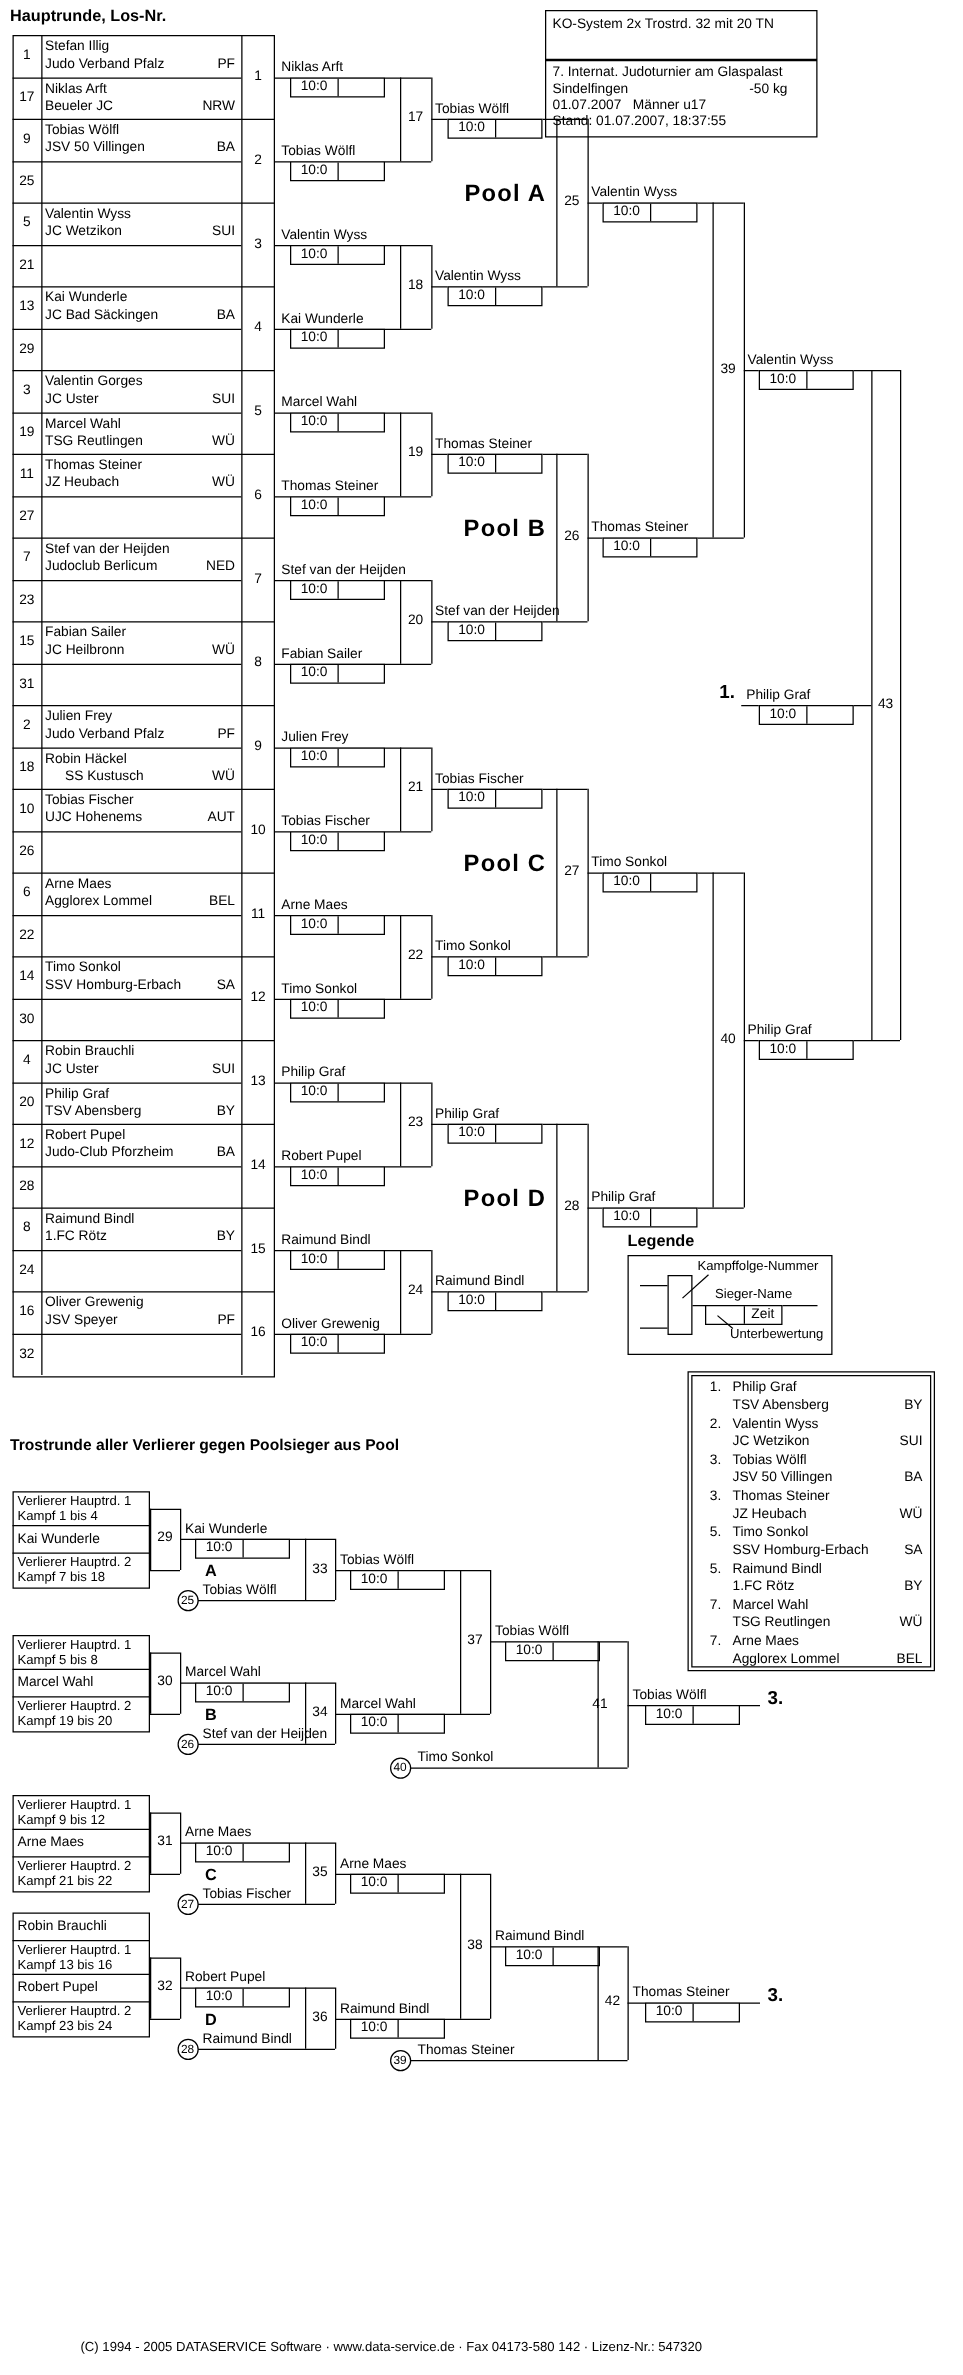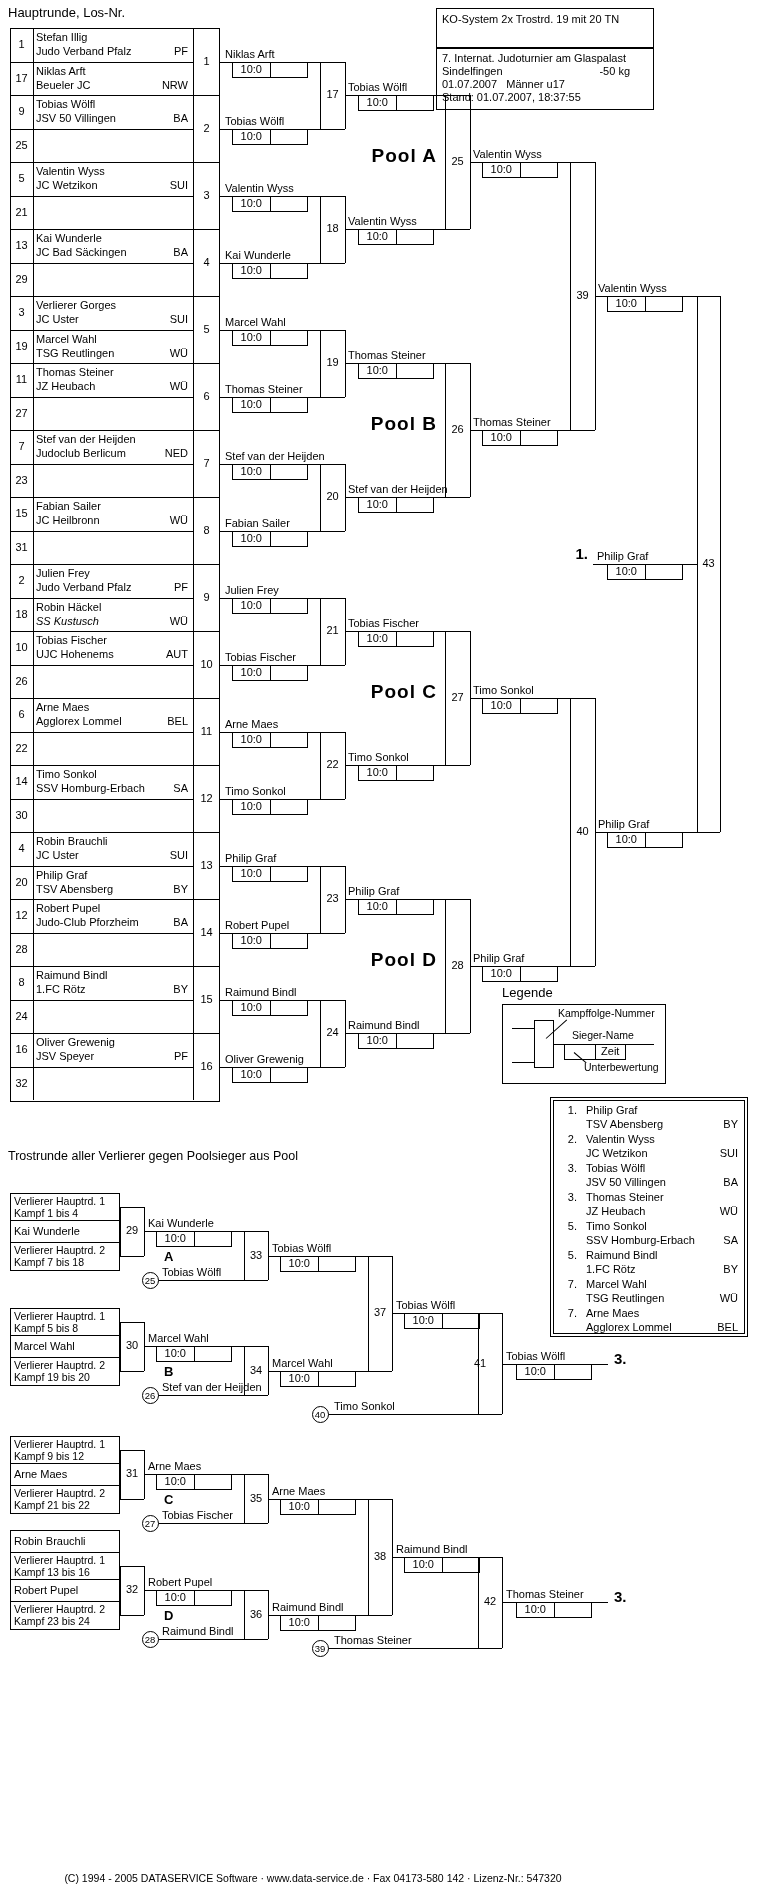--- a/index.html
+++ b/index.html
@@ -1,20 +1,20 @@
 <!DOCTYPE html>
 <html><head>
 <meta charset="utf-8">
 <style>
   html,body{margin:0;padding:0;background:#fff}
   #sheet{position:relative;width:770px;height:1900px;background:#fff;color:#000;
          font-family:"Liberation Sans","DejaVu Sans",sans-serif;font-size:11px;overflow:hidden}
   .txt{position:absolute;white-space:nowrap;line-height:13px;font-size:11px}
   .sm{font-size:10.5px;line-height:12px}
-  .b{font-weight:normal}
+  .b{font-weight:bold}
   .t13{font-size:13px}
   .t12{font-size:12.5px}
   .ctr{text-align:center}
   .rt{text-align:right}
   .hl{position:absolute;height:1px;background:#000}
   .vl{position:absolute;width:1px;background:#000}
   .bx{position:absolute;border:1px solid #000;box-sizing:border-box;background:transparent}
   .score{position:absolute;border:1px solid #000;box-sizing:border-box;background:#fff;display:flex}
   .score div{flex:1;text-align:center;font-size:11px;line-height:13px}
   .score div:first-child{border-right:1px solid #000}
@@ -26,21 +26,21 @@
   .diag{position:absolute;height:1px;background:#000;transform-origin:0 50%}
 </style>
 </head>
 <body>
 
 <div id="sheet">
 
   <div class="txt b t13" style="left:8px;top:6px">Hauptrunde, Los-Nr.</div>
 
   <div class="bx" style="left:436px;top:8px;width:218px;height:40px"></div>
-  <div class="txt" style="left:442px;top:13px">KO-System 2x Trostrd. 19 mit 20 TN</div>
+  <div class="txt" style="left:442px;top:13px">KO-System 2x Trostrd. 32 mit 20 TN</div>
 
   <div class="bx" style="left:436px;top:48px;width:218px;height:62px"></div>
   <div class="txt" style="left:442px;top:52px">7. Internat. Judoturnier am Glaspalast</div>
   <div class="txt" style="left:442px;top:65px">Sindelfingen</div>
   <div class="txt rt" style="left:530px;top:65px;width:100px">-50 kg</div>
   <div class="txt" style="left:442px;top:78px">01.07.2007&nbsp;&nbsp;&nbsp;Männer u17</div>
   <div class="txt" style="left:442px;top:91px">Stand: 01.07.2007, 18:37:55</div>
 
   <div class="txt b t13" style="left:502px;top:986px">Legende</div>
   <div class="bx" style="left:502px;top:1004px;width:164px;height:80px"></div>
@@ -97,21 +97,21 @@
     <div class="hl" style="left: 10px; top: 262.5px; width: 183px;"></div>
     <div class="txt ctr" style="left: 10px; top: 239px; width: 23px;">13</div>
     <div class="txt" style="left: 36px; top: 232px;">Kai Wunderle</div>
     <div class="txt" style="left: 36px; top: 246px;">JC Bad Säckingen</div>
     <div class="txt rt" style="left: 140px; top: 246px; width: 48px;">BA</div>
     <div class="txt ctr" style="left: 10px; top: 272.5px; width: 23px;">29</div>
     <div class="txt ctr" style="left: 193px; top: 256px; width: 27px;">4</div>
     <div class="hl" style="left: 10px; top: 296px; width: 210px;"></div>
     <div class="hl" style="left: 10px; top: 329.5px; width: 183px;"></div>
     <div class="txt ctr" style="left: 10px; top: 306px; width: 23px;">3</div>
-    <div class="txt" style="left: 36px; top: 299px;">Verlierer Gorges</div>
+    <div class="txt" style="left: 36px; top: 299px;">Valentin Gorges</div>
     <div class="txt" style="left: 36px; top: 313px;">JC Uster</div>
     <div class="txt rt" style="left: 140px; top: 313px; width: 48px;">SUI</div>
     <div class="txt ctr" style="left: 10px; top: 339.5px; width: 23px;">19</div>
     <div class="txt" style="left: 36px; top: 332.5px;">Marcel Wahl</div>
     <div class="txt" style="left: 36px; top: 346.5px;">TSG Reutlingen</div>
     <div class="txt rt" style="left: 140px; top: 346.5px; width: 48px;">WÜ</div>
     <div class="txt ctr" style="left: 193px; top: 323px; width: 27px;">5</div>
     <div class="hl" style="left: 10px; top: 363px; width: 210px;"></div>
     <div class="hl" style="left: 10px; top: 396.5px; width: 183px;"></div>
     <div class="txt ctr" style="left: 10px; top: 373px; width: 23px;">11</div>
@@ -137,21 +137,21 @@
     <div class="txt ctr" style="left: 10px; top: 540.5px; width: 23px;">31</div>
     <div class="txt ctr" style="left: 193px; top: 524px; width: 27px;">8</div>
     <div class="hl" style="left: 10px; top: 564px; width: 210px;"></div>
     <div class="hl" style="left: 10px; top: 597.5px; width: 183px;"></div>
     <div class="txt ctr" style="left: 10px; top: 574px; width: 23px;">2</div>
     <div class="txt" style="left: 36px; top: 567px;">Julien Frey</div>
     <div class="txt" style="left: 36px; top: 581px;">Judo Verband Pfalz</div>
     <div class="txt rt" style="left: 140px; top: 581px; width: 48px;">PF</div>
     <div class="txt ctr" style="left: 10px; top: 607.5px; width: 23px;">18</div>
     <div class="txt" style="left: 36px; top: 600.5px;">Robin Häckel</div>
-    <div class="txt" style="left: 36px; top: 614.5px; font-style: italic;">SS Kustusch</div>
+    <div class="txt" style="left: 52px; top: 614.5px;">SS Kustusch</div>
     <div class="txt rt" style="left: 140px; top: 614.5px; width: 48px;">WÜ</div>
     <div class="txt ctr" style="left: 193px; top: 591px; width: 27px;">9</div>
     <div class="hl" style="left: 10px; top: 631px; width: 210px;"></div>
     <div class="hl" style="left: 10px; top: 664.5px; width: 183px;"></div>
     <div class="txt ctr" style="left: 10px; top: 641px; width: 23px;">10</div>
     <div class="txt" style="left: 36px; top: 634px;">Tobias Fischer</div>
     <div class="txt" style="left: 36px; top: 648px;">UJC Hohenems</div>
     <div class="txt rt" style="left: 140px; top: 648px; width: 48px;">AUT</div>
     <div class="txt ctr" style="left: 10px; top: 674.5px; width: 23px;">26</div>
     <div class="txt ctr" style="left: 193px; top: 658px; width: 27px;">10</div>

